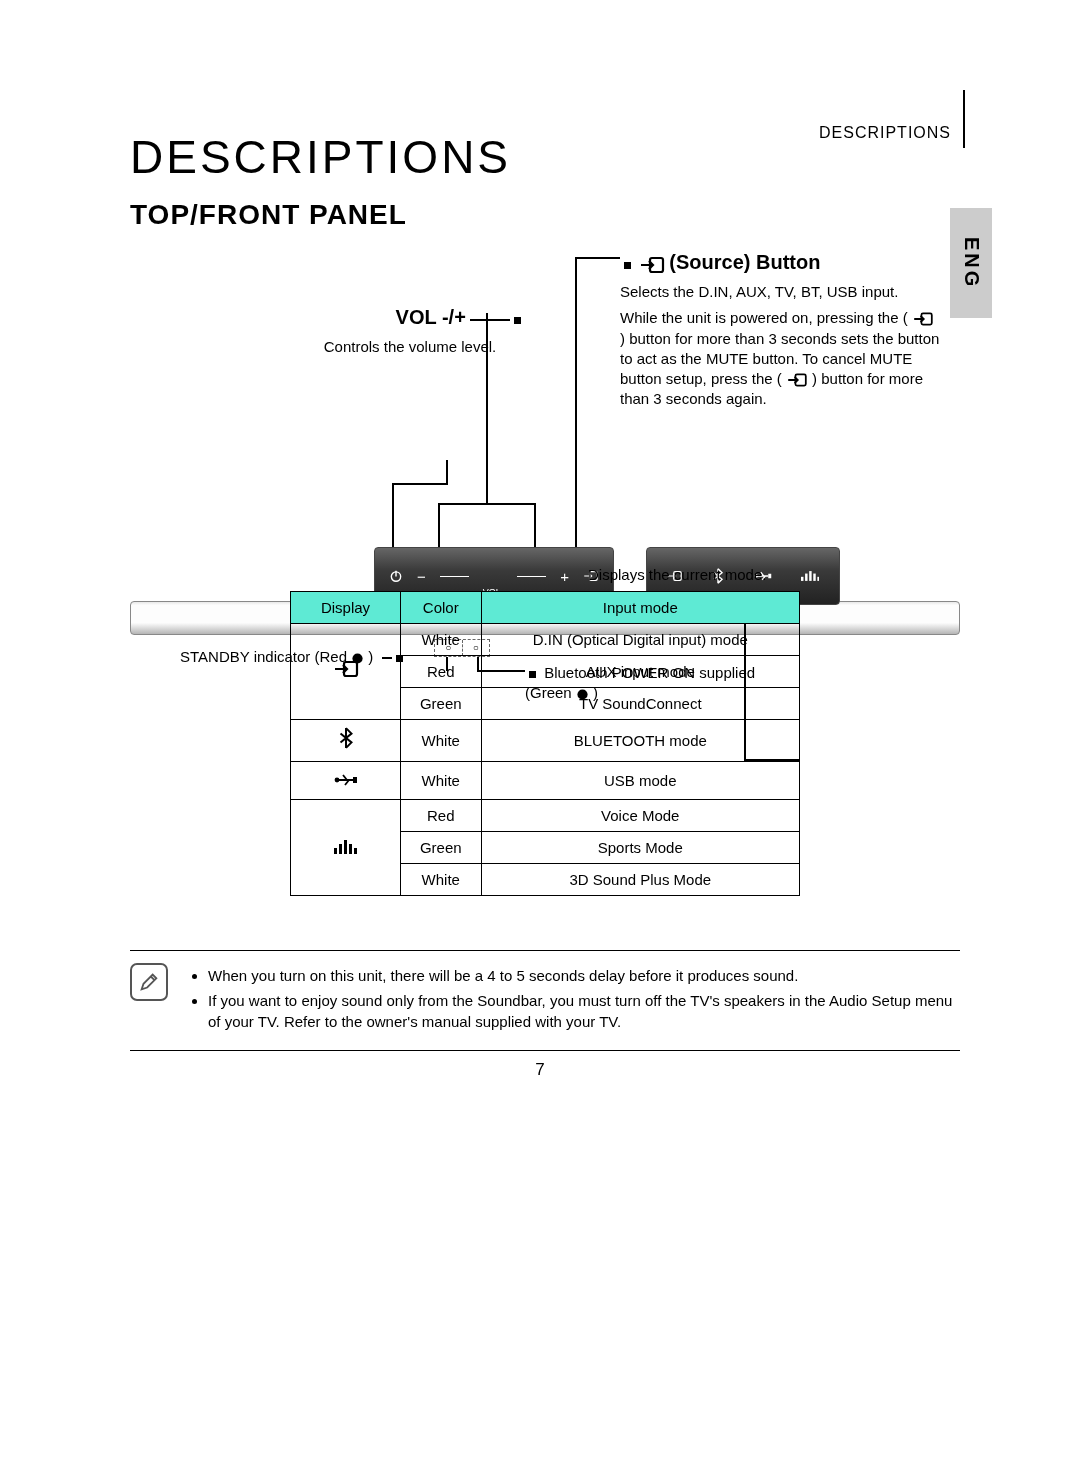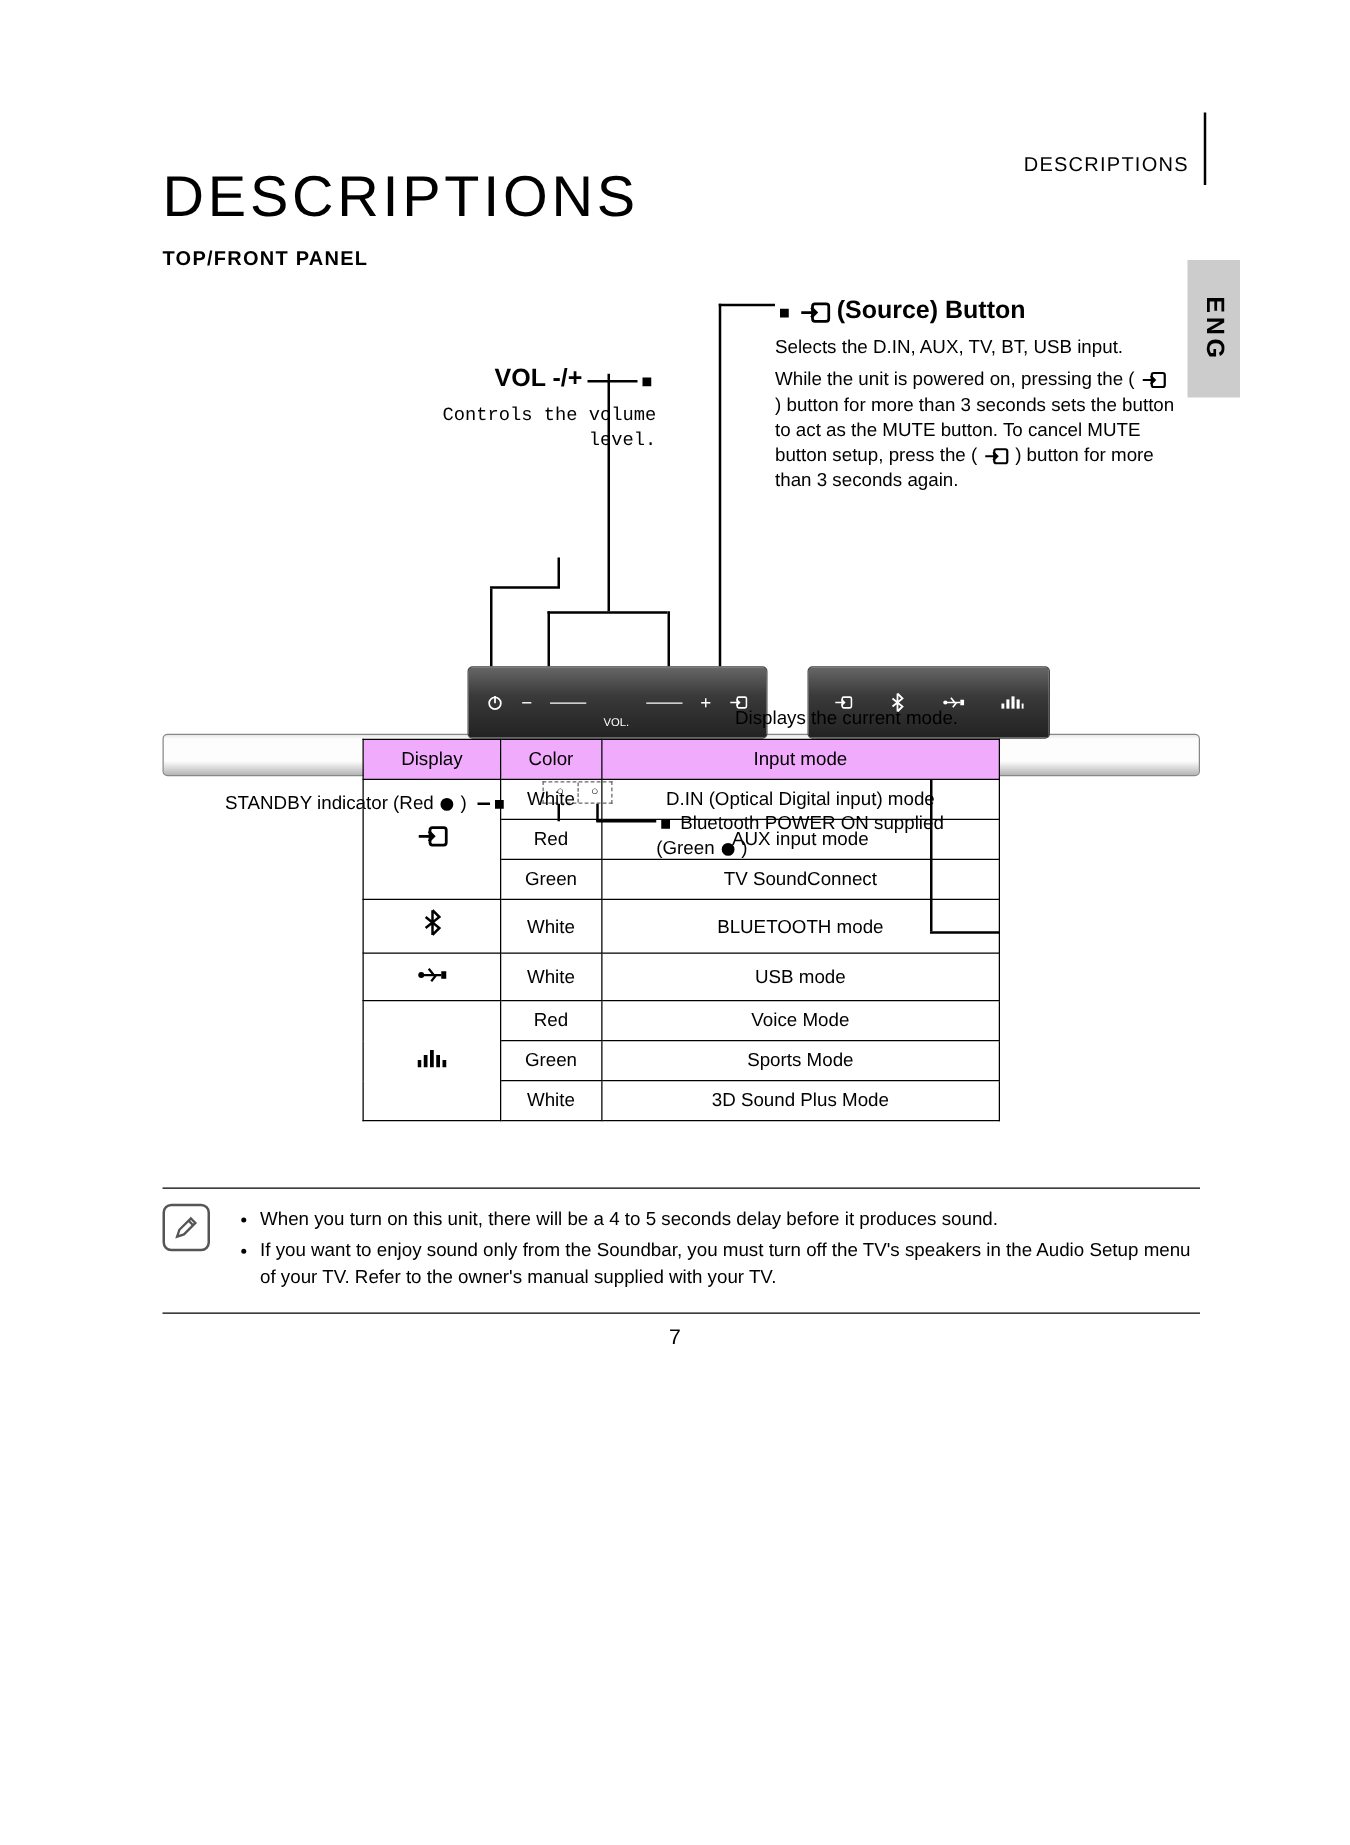--- a/index.html
+++ b/index.html
@@ -48,21 +48,21 @@
     font-size: 20px;
     letter-spacing: 3px;
   }
   h1.main-title {
     font-size: 46px;
     font-weight: 300;
     letter-spacing: 3px;
     margin: 70px 0 15px 0;
   }
   h2.sub-title {
-    font-size: 16px;
+    font-size: 28px;
     font-weight: bold;
     letter-spacing: 1px;
     margin: 4px 0 18px 0;
   }
   .diagram-area {
     position: relative;
     width: 100%;
     height: 480px;
   }
   
@@ -169,21 +169,21 @@
     border-collapse: collapse;
     width: 100%;
     font-size: 15px;
   }
   table.led th, table.led td {
     border: 1px solid #000;
     padding: 7px 8px;
     text-align: center;
     font-weight: normal;
   }
-  table.led th { background: #f0abfc; }
+  table.led th { background: #5eead4; }
   table.led td.icon-cell { width: 110px; font-size: 20px; }
 
   
   .notes {
     position: absolute;
     left: 0;
     top: 890px;
     width: 830px;
     border-top: 1px solid #000;
     border-bottom: 1px solid #000;
@@ -257,21 +257,21 @@
       </div>
     </div>
     <div class="lead" style="left:445px; top:8px; width:45px; border-top-width:2px;"></div>
     <div class="lead" style="left:445px; top:8px; height:290px; border-left-width:2px;"></div>
 
     <div class="callout" style="left:165px; top:55px; width:230px;">
       <div style="text-align:right;">
         <span class="title">VOL -/+</span>
         <span class="mark-line-h" style="width:40px;"></span><span class="mark"></span>
       </div>
-      <div class="body" style="text-align:right;font-family:Liberation Mono, monospace;">Controls the volume level.</div>
+      <div class="body" style="text-align:center;">Controls the volume level.</div>
     </div>
     <div class="lead" style="left:356px; top:64px; height:190px; border-left-width:2px;"></div>
     <div class="lead" style="left:308px; top:254px; width:96px; border-top-width:2px;"></div>
     <div class="lead" style="left:308px; top:254px; height:44px; border-left-width:2px;"></div>
     <div class="lead" style="left:404px; top:254px; height:44px; border-left-width:2px;"></div>
 
     <div class="lead" style="left:262px; top:236px; height:62px; border-left-width:2px;"></div>
     <div class="lead" style="left:262px; top:234px; width:56px; border-top-width:2px;"></div>
     <div class="lead" style="left:316px; top:211px; height:24px; border-left-width:2px;"></div>
 

